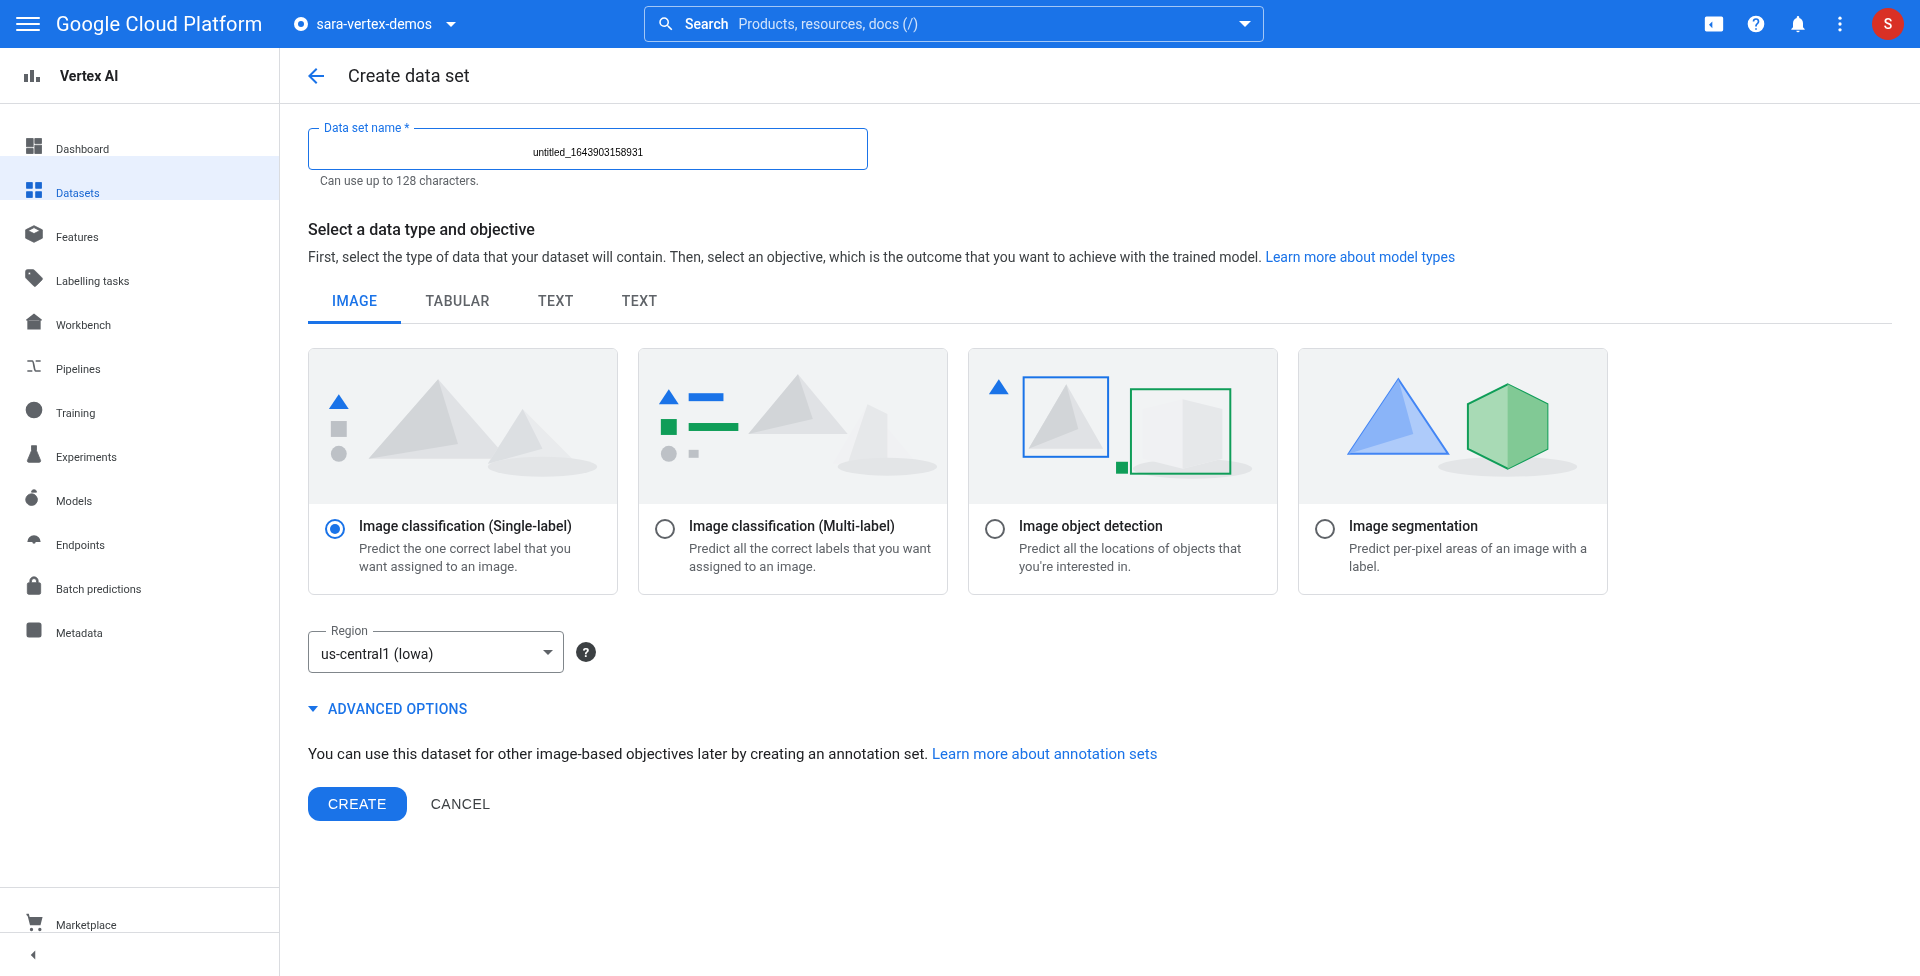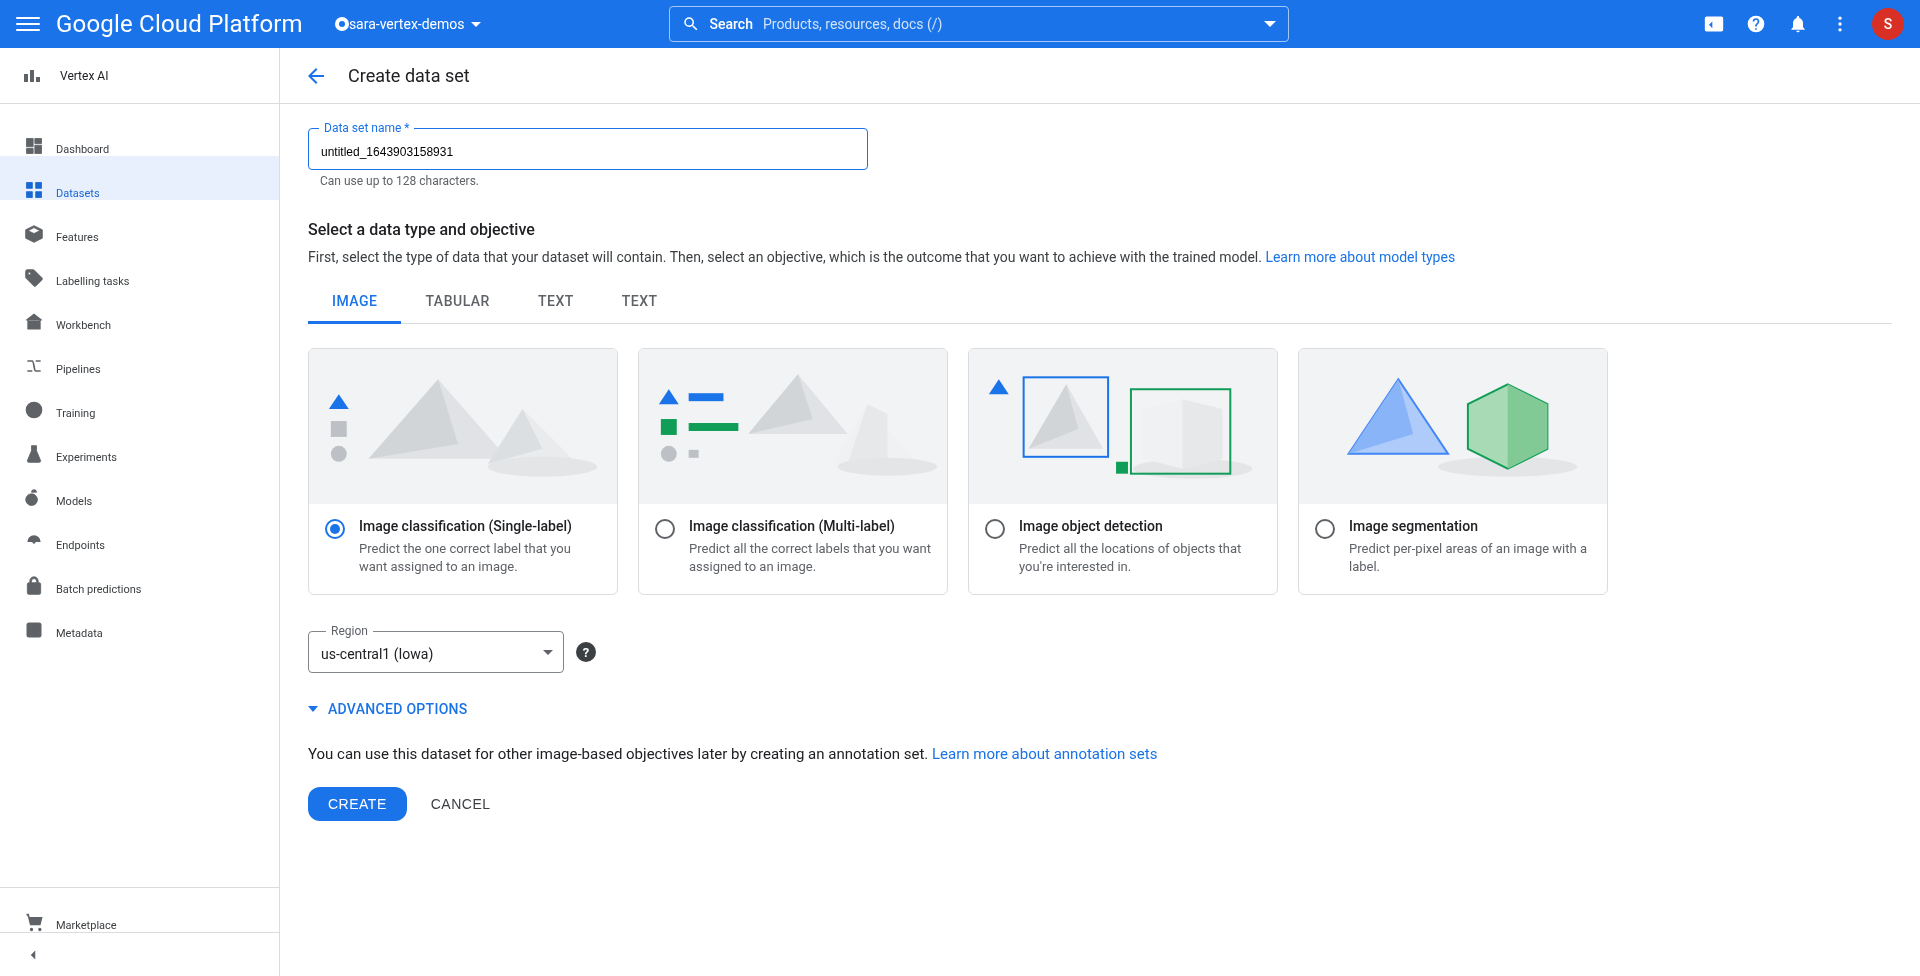--- a/index.html
+++ b/index.html
@@ -2,59 +2,59 @@
 <html><head>
 <meta charset="utf-8">
 <style>
 * { box-sizing: border-box; margin: 0; padding: 0; }
 body { font-family: 'Google Sans', Roboto, Arial, sans-serif; font-size: 14px; color: #202124; background: #fff; overflow: hidden; width: 1920px; height: 976px; }
 
 
 .topbar { height: 48px; background: #1a73e8; display: flex; align-items: center; padding: 0 16px; color: #fff; }
 .hamburger { width: 24px; height: 24px; cursor: pointer; display: flex; flex-direction: column; justify-content: center; gap: 4px; margin-right: 16px; }
 .hamburger span { height: 2px; background: #fff; border-radius: 1px; }
-.gcp-logo { font-size: 24px; font-weight: 400; margin-right: 24px; letter-spacing: 0.2px; }
-.project-selector { display: flex; align-items: center; cursor: pointer; padding: 4px 8px; border-radius: 4px; font-size: 14px; }
+.gcp-logo { font-size: 20px; font-weight: 400; margin-right: 24px; letter-spacing: 0.2px; }
+.project-selector { display: flex; align-items: center; gap: 8px; cursor: pointer; padding: 4px 8px; border-radius: 4px; font-size: 14px; }
 .project-dot { width: 14px; height: 14px; border-radius: 50%; background: #fff; display: inline-block; position: relative; }
 .project-dot::after { content: ""; position: absolute; width: 6px; height: 6px; border-radius: 50%; background: #1a73e8; top: 4px; left: 4px; }
 .dropdown-caret { width: 0; height: 0; border-left: 5px solid transparent; border-right: 5px solid transparent; border-top: 5px solid #fff; margin-left: 6px; }
 .searchbar { flex: 0 0 620px; height: 36px; border: 1px solid rgba(255,255,255,0.6); border-radius: 4px; display: flex; align-items: center; padding: 0 12px; margin-left: 180px; cursor: text; }
 .search-icon { width: 18px; height: 18px; fill: #fff; margin-right: 10px; }
 .search-label { font-weight: 500; margin-right: 10px; }
 .search-placeholder { color: rgba(255,255,255,0.8); flex: 1; }
 .search-caret { width: 0; height: 0; border-left: 6px solid transparent; border-right: 6px solid transparent; border-top: 6px solid #fff; }
 .topbar-right { margin-left: auto; display: flex; align-items: center; gap: 22px; }
 .top-icon { width: 20px; height: 20px; fill: #fff; cursor: pointer; }
 .avatar { width: 32px; height: 32px; border-radius: 50%; background: #d93025; color: #fff; display: flex; align-items: center; justify-content: center; font-weight: 500; cursor: pointer; }
 
 
 .shell { display: flex; height: calc(100% - 48px); }
 .sidebar { width: 280px; border-right: 1px solid #dadce0; display: flex; flex-direction: column; }
 .product-header { display: flex; align-items: center; gap: 16px; padding: 14px 20px; border-bottom: 1px solid #dadce0; height: 56px; }
-.product-header .prod-name { font-size: 12px; font-weight: 400; }
+.product-header .prod-name { font-size: 14px; font-weight: 700; }
 .verticon { width: 24px; height: 24px; }
 .nav { flex: 1; padding-top: 8px; overflow: auto; }
 .nav-item { display: flex; align-items: flex-end; gap: 12px; padding: 0 24px; height: 44px; color: #3c4043; cursor: pointer; font-size: 11px; }
 .nav-item.active { background: #e8f0fe; color: #1967d2; }
 .nav-item.active .nav-icon { fill: #1967d2; stroke: #1967d2; }
 .nav-icon { width: 20px; height: 20px; fill: #5f6368; stroke: #5f6368; }
 .sidebar-footer { border-top: 1px solid #dadce0; }
 .collapse-row { height: 44px; display: flex; align-items: center; padding: 0 24px; border-top: 1px solid #dadce0; cursor: pointer; }
 
 
 .main { flex: 1; display: flex; flex-direction: column; overflow: hidden; }
 .page-header { height: 56px; border-bottom: 1px solid #dadce0; display: flex; align-items: center; gap: 20px; padding: 0 24px; }
 .back-arrow { width: 24px; height: 24px; fill: #1a73e8; cursor: pointer; }
 .page-title { font-size: 18px; font-weight: 400; }
 .content { padding: 24px 28px; overflow: auto; flex: 1; }
 
 
 .md-field { position: relative; width: 560px; border: 1px solid #1a73e8; border-radius: 4px; padding: 14px 12px 10px; margin-bottom: 4px; }
 .md-field label { position: absolute; top: -8px; left: 10px; background: #fff; padding: 0 5px; font-size: 12px; color: #1a73e8; }
-.md-field input { border: none; outline: none; width: 100%; font-size: 12px; background: transparent; }
+.md-field input { border: none; outline: none; width: 100%; font-size: 10px; background: transparent; text-align: center; }
 .helper { font-size: 12px; color: #5f6368; margin-left: 12px; margin-bottom: 32px; }
 
 .section-title { font-size: 16px; font-weight: 500; margin-bottom: 10px; }
 .section-desc { font-size: 14px; color: #3c4043; margin-bottom: 16px; }
 .link { color: #1a73e8; text-decoration: none; cursor: pointer; }
 
 
 .tabs { display: flex; border-bottom: 1px solid #dadce0; margin-bottom: 24px; }
 .tab { padding: 12px 24px; font-size: 14px; font-weight: 500; color: #5f6368; cursor: pointer; letter-spacing: 0.5px; }
 .tab.active { color: #1a73e8; border-bottom: 3px solid #1a73e8; margin-bottom: -1px; }

